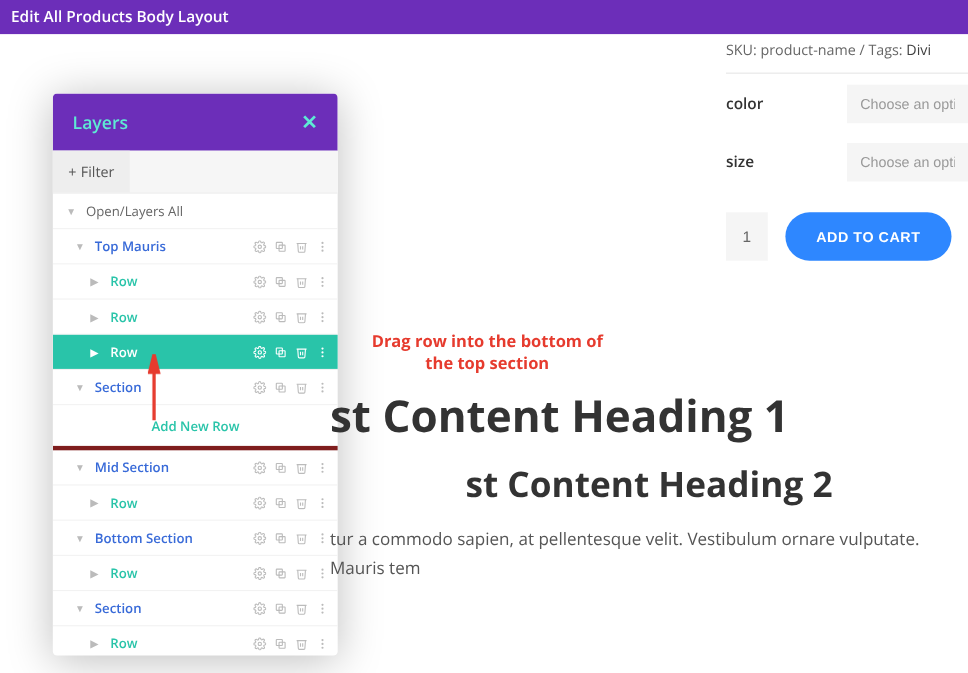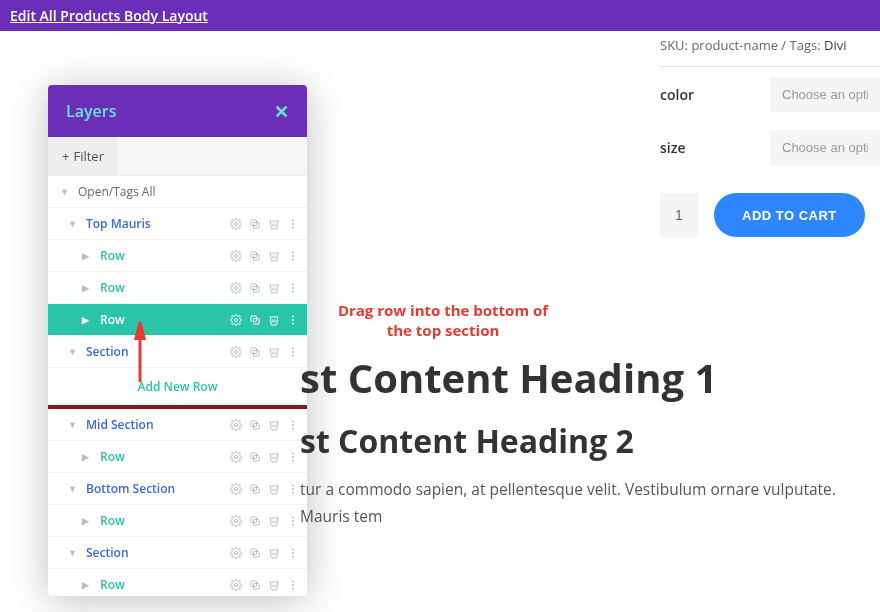--- a/index.html
+++ b/index.html
@@ -1,18 +1,18 @@
 <!DOCTYPE html>
 <html><head>
 <meta charset="utf-8">
 <style>
   * { margin: 0; padding: 0; box-sizing: border-box; }
   body { font-family: -apple-system, "Open Sans", Helvetica, Arial, sans-serif; font-size: 14px; color: #333; overflow: hidden; width: 880px; height: 612px; position: relative; background: #fff; }
 
-  .top-bar { background: #6c2eb9; color: #fff; font-weight: 600; padding: 6px 10px; font-size: 14px; text-decoration: underline; }
+  .top-bar { background: #6c2eb9; color: #fff; font-weight: 600; padding: 6px 10px; font-size: 14px; }
 
   .product-area { position: absolute; top: 28px; left: 660px; right: 0; }
   .sku-line { font-size: 13px; color: #666; padding: 8px 0; }
   .sku-line a { color: #404040; text-decoration: none; }
   .sku-divider { border-top: 1px solid #e5e5e5; margin: 4px 0 10px; }
   .opt-row { display: flex; align-items: center; margin-bottom: 18px; }
   .opt-row label { font-weight: 600; color: #333; width: 130px; font-size: 14px; }
   .opt-row select { background: #f5f5f5; border: none; color: #999; padding: 10px 12px; font-size: 13px; width: 110px; appearance: none; }
   .cart-row { display: flex; gap: 16px; margin-top: 28px; }
   .qty { width: 38px; height: 44px; background: #f5f5f5; border: none; text-align: center; font-size: 14px; color: #666; }
@@ -39,21 +39,21 @@
   .layer-row.active .icons { color: #fff; }
   .layer-row.active .caret { color: #fff; }
   .addnew { text-align: center; color: #29c4a9; font-size: 12px; padding: 10px; font-weight: 600; cursor: pointer; border-bottom: 4px solid #7f1d1d; }
 
   .annotation { position: absolute; top: 300px; left: 328px; color: #e63b2e; font-weight: 700; font-size: 15px; text-align: center; line-height: 1.35; width: 230px; }
 
   .content-area { position: absolute; top: 350px; left: 300px; right: 0; }
   .content-area h1 { font-size: 40px; font-weight: 700; color: #333; margin-bottom: 14px; }
   .content-area p { font-size: 15.5px; color: #555; line-height: 1.75; margin-bottom: 22px; }
   .content-area p a { color: #2e87ff; text-decoration: none; }
-  .content-area h2 { font-size: 32px; font-weight: 700; color: #333; margin: 6px 0 14px; }
+  .content-area h2 { font-size: 32px; font-weight: 700; color: #333; margin: 6px 0 14px; text-align: center; }
 
   .arrow { position: absolute; top: 322px; left: 129px; pointer-events: none; }
 
   svg.icon { width: 12px; height: 12px; }
 </style>
 </head>
 <body>
 
 <div class="top-bar">
   <span>Edit All Products Body Layout</span>
@@ -89,21 +89,21 @@
   </div>
   <div class="layers-search">
     <div class="filter-btn">
       <span>+</span>
       <span>Filter</span>
     </div>
   </div>
   <div class="layers-body" id="layers-body">
       <div class="layer-row open-close">
         <span class="caret">▼</span>
-        <span class="label">Open/Tags All</span>
+        <span class="label">Open/Layers All</span>
       </div>
       <div class="layer-row section indent1">
       <span class="caret">▼</span>
       <span class="label">Top Mauris</span>
       <div class="icons">
     <span>
             <svg class="icon" viewBox="0 0 24 24" fill="none" stroke="#bbb" stroke-width="2">
               <circle cx="12" cy="12" r="3"></circle>
               <path d="M19.4 15a1.7 1.7 0 0 0 .3 1.8l.1.1a2 2 0 1 1-2.8 2.8l-.1-.1a1.7 1.7 0 0 0-1.8-.3 1.7 1.7 0 0 0-1 1.5V21a2 2 0 1 1-4 0v-.1a1.7 1.7 0 0 0-1-1.5 1.7 1.7 0 0 0-1.8.3l-.1.1a2 2 0 1 1-2.8-2.8l.1-.1a1.7 1.7 0 0 0 .3-1.8 1.7 1.7 0 0 0-1.5-1H3a2 2 0 1 1 0-4h.1a1.7 1.7 0 0 0 1.5-1 1.7 1.7 0 0 0-.3-1.8l-.1-.1a2 2 0 1 1 2.8-2.8l.1.1a1.7 1.7 0 0 0 1.8.3 1.7 1.7 0 0 0 1-1.5V3a2 2 0 1 1 4 0v.1a1.7 1.7 0 0 0 1 1.5 1.7 1.7 0 0 0 1.8-.3l.1-.1a2 2 0 1 1 2.8 2.8l-.1.1a1.7 1.7 0 0 0-.3 1.8 1.7 1.7 0 0 0 1.5 1H21a2 2 0 1 1 0 4h-.1a1.7 1.7 0 0 0-1.5 1z"></path>
             </svg>

